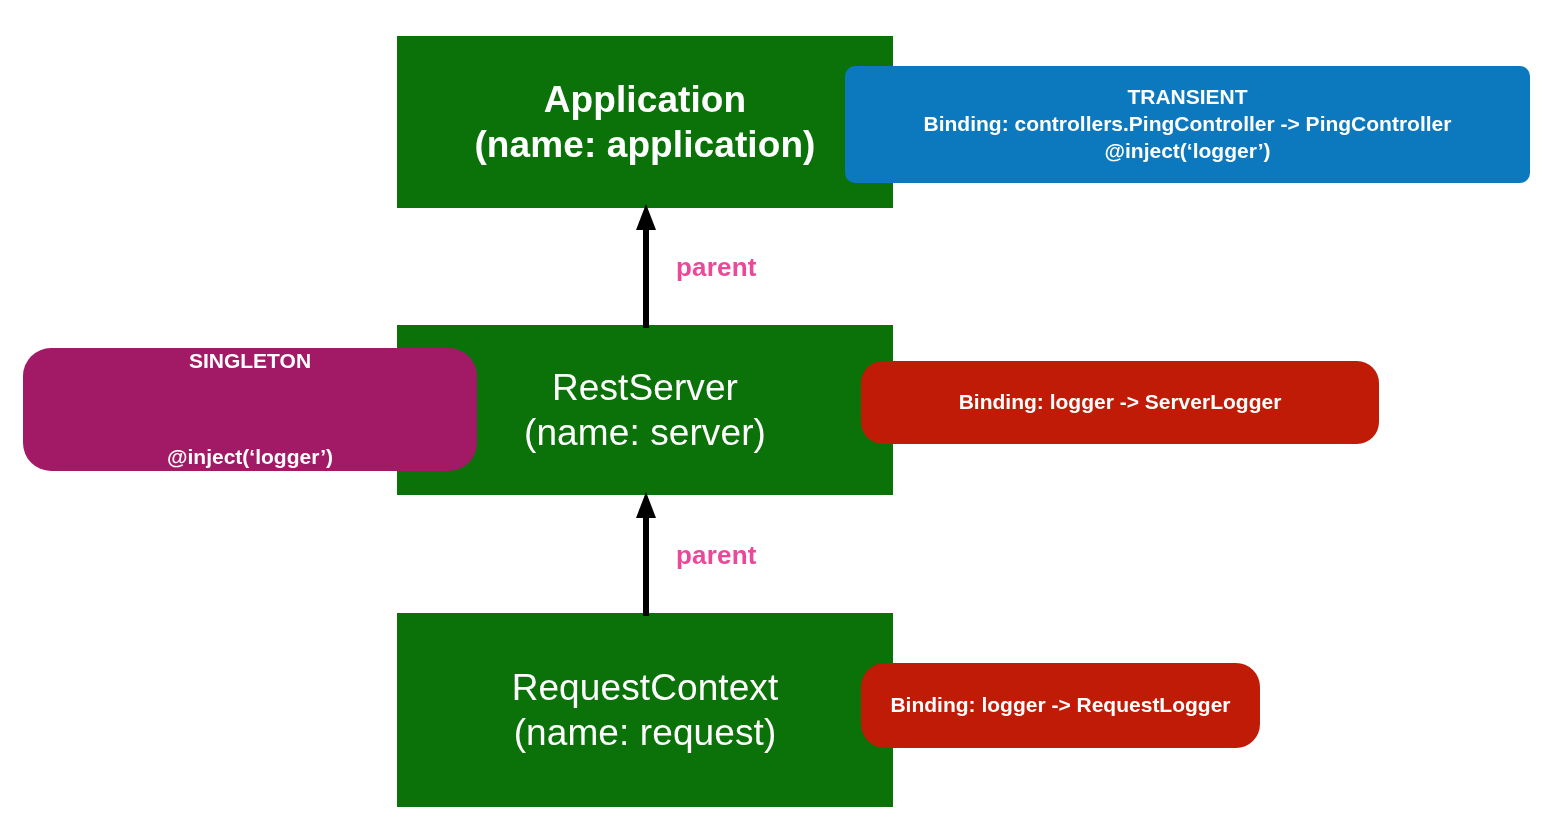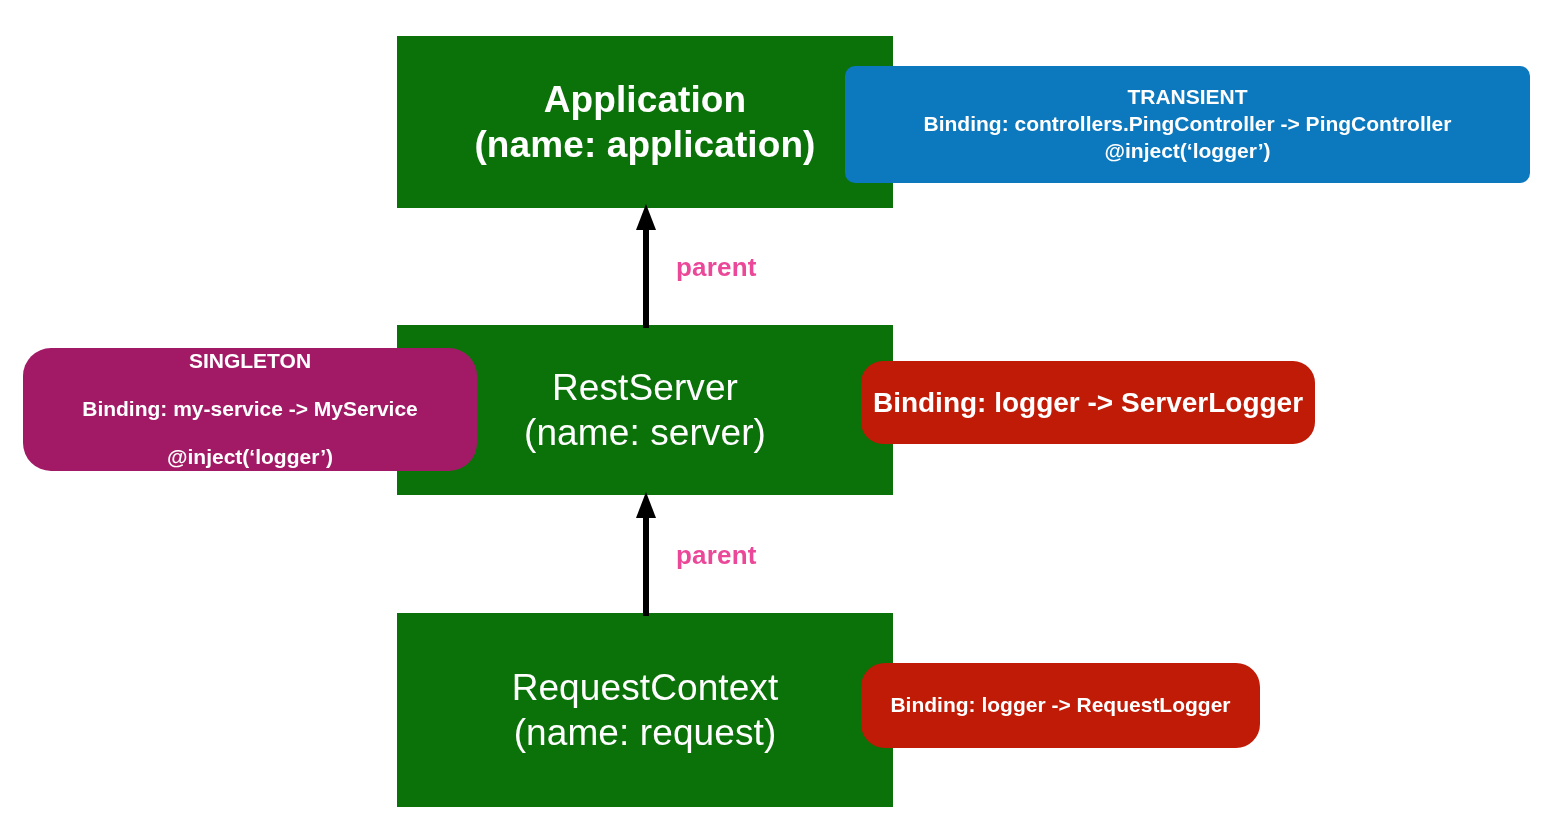--- a/index.html
+++ b/index.html
@@ -63,23 +63,23 @@
     border-radius: 10px;
     font-size: 21px;
   }
   #badge-singleton {
     left: 23px; top: 348px; width: 454px; height: 123px;
     border-radius: 28px;
     font-size: 21px;
     justify-content: space-between;
   }
   #badge-serverlogger {
-    left: 861px; top: 361px; width: 454px; height: 83px;
+    left: 861px; top: 361px; width: 518px; height: 83px;
     border-radius: 22px;
-    font-size: 28px;
+    font-size: 21px;
   }
   #badge-requestlogger {
     left: 861px; top: 663px; width: 399px; height: 85px;
     border-radius: 24px;
     font-size: 21px;
   }
 
   
   .arrow {
     position: absolute;
@@ -140,21 +140,20 @@
   <div class="arrow-label" id="label-parent-2">parent</div>
 
   <div class="badge" id="badge-transient" style="background:#0c78bd;">
     <span>TRANSIENT</span>
     <span>Binding: controllers.PingController -&gt; PingController</span>
     <span>@inject(‘logger’)</span>
   </div>
 
   <div class="badge" id="badge-singleton" style="background:#a21a66;">
     <span>SINGLETON</span>
-    <span>Binding: my-service -&gt; MyService</span>
     <span>@inject(‘logger’)</span>
   </div>
 
   <div class="badge" id="badge-serverlogger" style="background:#bf1b06;">
     <span>Binding: logger -&gt; ServerLogger</span>
   </div>
 
   <div class="badge" id="badge-requestlogger" style="background:#bf1b06;">
     <span>Binding: logger -&gt; RequestLogger</span>
   </div>

